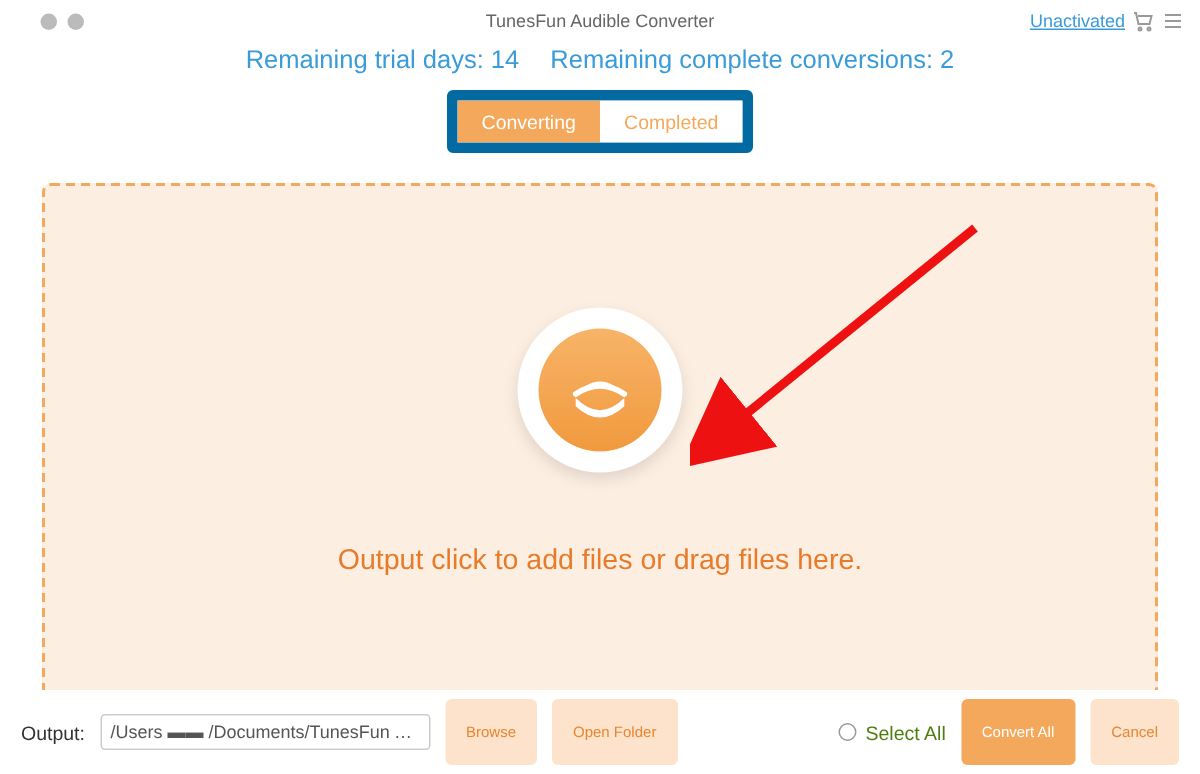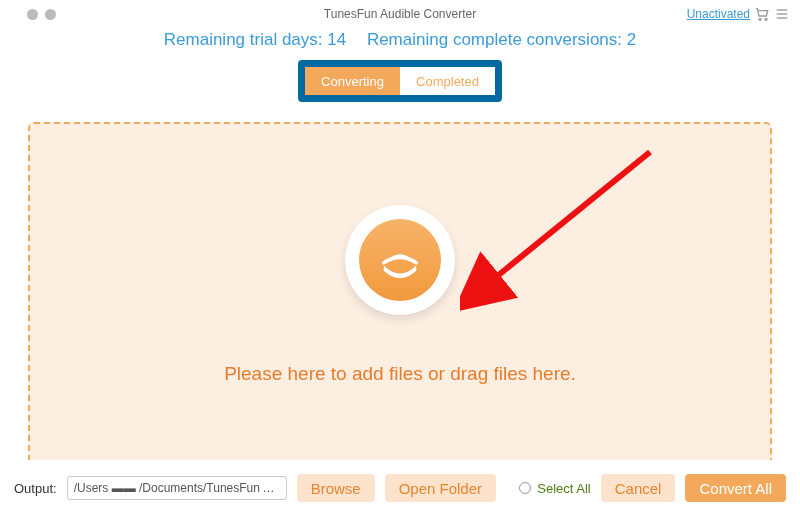--- a/index.html
+++ b/index.html
@@ -51,21 +51,21 @@
     height: 56px; display:flex; align-items:center; padding: 0 14px; gap: 10px;
     background:#fff;
   }
   .out-label { font-size: 13px; color:#333; }
   .out-path {
     flex: 0 0 220px; height: 24px; border: 1px solid #ccc; border-radius: 3px;
     font-size: 12px; color:#555; padding: 0 6px; line-height:22px; white-space:nowrap; overflow:hidden; text-overflow:ellipsis;
     background:#fff;
   }
   .btn {
-    height: 28px; border-radius: 4px; font-size: 15px; display:flex; align-items:center; justify-content:center;
+    height: 44px; border-radius: 4px; font-size: 10px; display:flex; align-items:center; justify-content:center;
     cursor:pointer; border:none; padding: 0 14px;
   }
   .btn.light { background:#fde3cb; color:#e8852f; }
   .btn.solid { background:#f4a85b; color:#fff; }
   .spacer { flex: 1; }
   .select-all { display:flex; align-items:center; gap:6px; font-size:13px; color:#4d7c0f; cursor:pointer; }
   .radio { width:12px; height:12px; border:1px solid #999; border-radius:50%; background:#fff; }
 </style>
 </head>
 <body>
@@ -111,21 +111,21 @@
   <div class="dropzone">
     <div class="logo-circle">
       <div class="logo-inner">
         <svg width="54" height="54" viewBox="0 0 100 100">
           <path d="M20 55 Q50 35 80 55" stroke="#fff" stroke-width="7" fill="none" stroke-linecap="round"></path>
           <path d="M20 60 Q50 90 80 60 L80 70 Q50 98 20 70 Z" fill="#fff"></path>
           <path d="M32 48 Q50 36 68 48" stroke="#fff" stroke-width="5" fill="none" stroke-linecap="round"></path>
         </svg>
       </div>
     </div>
-    <div class="hint">Please here to add files or drag files here.</div>
+    <div class="hint">Output click to add files or drag files here.</div>
 
     <svg class="arrow" style="left:430px; top:18px;" width="200" height="170" viewBox="0 0 200 170">
       <defs>
           <marker id="ah" markerWidth="10" markerHeight="10" refX="2" refY="5" orient="auto">
             <path d="M0,0 L10,5 L0,10 Z" fill="#e11"></path>
           </marker>
         </defs>
       <line x1="190" y1="10" x2="30" y2="140" stroke="#e11" stroke-width="6" marker-end="url(#ah)"></line>
     </svg>
   </div>
@@ -134,15 +134,15 @@
 <div class="footer">
   <span class="out-label">Output:</span>
   <div class="out-path">/Users ▬▬ /Documents/TunesFun Audibl...</div>
   <button class="btn light">Browse</button>
   <button class="btn light">Open Folder</button>
   <div class="spacer"></div>
   <div class="select-all">
     <span class="radio"></span>
     <span>Select All</span>
   </div>
+  <button class="btn solid">Convert All</button>
   <button class="btn light">Cancel</button>
-  <button class="btn solid">Convert All</button>
 </div>
 
 </body></html>

